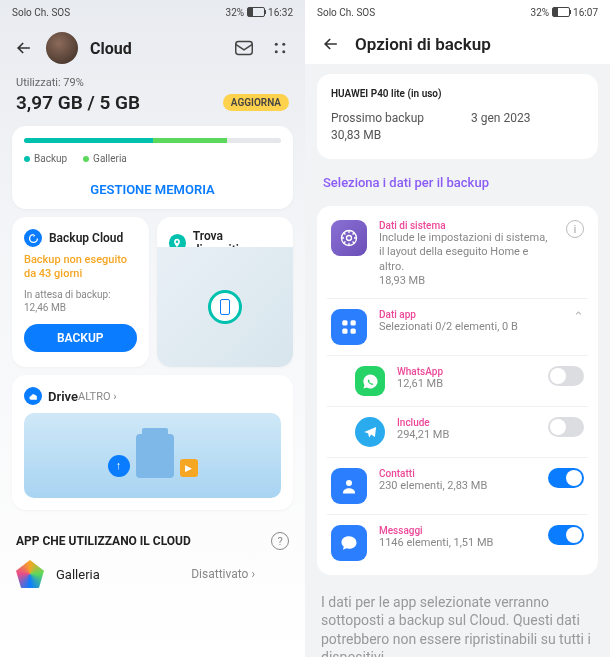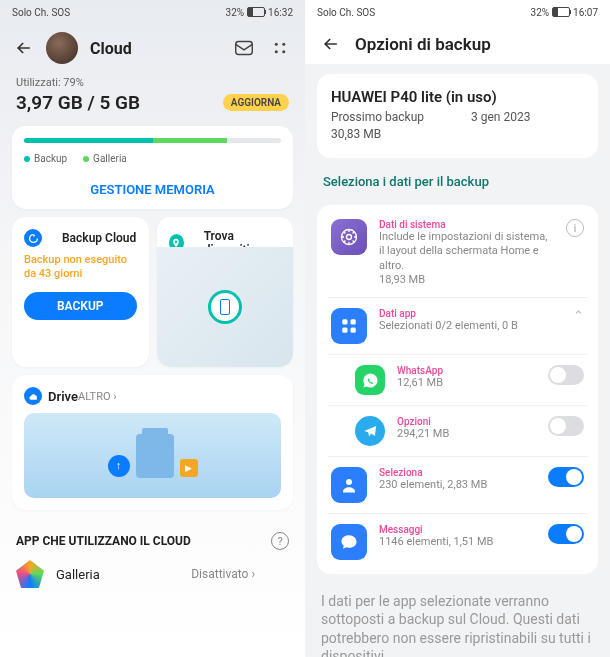--- a/index.html
+++ b/index.html
@@ -28,21 +28,21 @@
 .prog-seg1{background:#00c0ae;height:100%;width:50%}
 .prog-seg2{background:#5cd95c;height:100%;width:29%}
 .legend{display:flex;gap:16px;margin-top:10px;font-size:10px;color:#666}
 .legend-item{display:flex;align-items:center;gap:4px}
 .dot{width:6px;height:6px;border-radius:50%}
 .dot-teal{background:#00c0ae}
 .dot-green{background:#5cd95c}
 .manage-link{text-align:center;color:#0a7cff;font-size:13px;font-weight:600;margin-top:18px;cursor:pointer}
 .two-col{display:flex;gap:8px;margin:0 12px}
 .half-card{flex:1;background:#fff;border-radius:14px;padding:12px;box-shadow:0 1px 3px rgba(0,0,0,0.04);min-height:150px;position:relative;overflow:hidden}
-.half-title{display:flex;align-items:center;gap:20px;font-size:12px;font-weight:600;color:#222}
+.half-title{display:flex;align-items:center;gap:7px;font-size:12px;font-weight:600;color:#222}
 .circ-icon{width:18px;height:18px;border-radius:50%;display:flex;align-items:center;justify-content:center;font-size:10px;color:#fff}
 .backup-warn{color:#f5a623;font-size:11px;font-weight:500;margin-top:6px;line-height:1.3}
 .backup-wait{color:#888;font-size:10px;margin-top:6px;line-height:1.3}
 .backup-btn{background:#0a7cff;color:#fff;border:none;border-radius:16px;padding:7px 0;width:100%;font-size:12px;font-weight:600;margin-top:10px;cursor:pointer}
 .map-bg{position:absolute;inset:30px 0 0 0;background:linear-gradient(135deg,#e8f0f5,#d8e5ed);display:flex;align-items:center;justify-content:center}
 .phone-marker{width:34px;height:34px;border-radius:50%;background:#fff;border:3px solid #00c0ae;display:flex;align-items:center;justify-content:center}
 .phone-inner{width:10px;height:16px;border:1.5px solid #0a7cff;border-radius:2px}
 .drive-head{display:flex;align-items:center;justify-content:flex-start}
 .drive-title{display:flex;align-items:center;gap:6px;font-size:13px;font-weight:600;color:#222}
 .altro{font-size:11px;color:#888;cursor:pointer}
@@ -54,24 +54,24 @@
 .section-title{font-size:12px;font-weight:700;color:#222;padding:16px 16px 0}
 .help-icon{float:right;width:18px;height:18px;border:1.2px solid #888;border-radius:50%;display:flex;align-items:center;justify-content:center;font-size:11px;color:#888;margin-right:16px;margin-top:14px}
 .app-row{display:flex;align-items:center;padding:12px 16px;gap:12px}
 .galleria-icon{width:28px;height:28px;background:conic-gradient(#f5a623,#5cd95c,#0a7cff,#e84d8a,#f5a623);border-radius:6px;clip-path:polygon(50% 0%,100% 38%,82% 100%,18% 100%,0% 38%)}
 .app-name{flex:1;font-size:13px;color:#222}
 .app-status{font-size:12px;color:#888}
 
 .r-header{display:flex;align-items:center;padding:10px 16px;gap:14px;background:#fff}
 .r-title{font-size:17px;font-weight:600;color:#222}
 .r-card{background:#fff;margin:10px 12px;border-radius:14px;padding:14px}
-.device-name{font-size:15px;font-weight:600;color:#222;margin-bottom:4px}
+.device-name{font-size:10px;font-weight:600;color:#222;margin-bottom:12px}
 .kv-row{display:flex;font-size:12px;color:#555;margin-bottom:3px}
 .kv-label{width:140px}
-.sel-title{font-size:13px;font-weight:500;color:#0f766e;padding:6px 18px}
+.sel-title{font-size:13px;font-weight:500;color:#8b5cf6;padding:6px 18px}
 .data-row{display:flex;align-items:flex-start;padding:10px 4px;gap:12px}
 .data-row+.data-row{border-top:1px solid #f0f0f0}
 .app-icon{width:36px;height:36px;border-radius:9px;display:flex;align-items:center;justify-content:center;flex-shrink:0;color:#fff}
 .app-icon.sub{width:30px;height:30px;margin-left:24px}
 .icon-sys{background:linear-gradient(135deg,#8a6fd4,#6b4fb8)}
 .icon-apps{background:#2b7fff}
 .icon-wa{background:#25d366}
 .icon-tg{background:#2aabee}
 .icon-contacts{background:#2b7fff}
 .icon-msg{background:#2b7fff}
@@ -162,20 +162,21 @@
       <div class="half-title">
         <span class="circ-icon" style="background:#0a7cff">
           <svg width="11" height="11" viewBox="0 0 24 24" fill="#fff">
               <path d="M12 2a10 10 0 1 0 10 10h-3a7 7 0 1 1-7-7V2z"></path>
               <path d="M12 2v7l4-3.5z"></path>
             </svg>
         </span>
         <span>Backup Cloud</span>
       </div>
       <div class="backup-warn">Backup non eseguito da 43 giorni</div>
+      <div class="backup-wait">In attesa di backup: 12,46 MB</div>
       <button class="backup-btn">BACKUP</button>
     </div>
     <div class="half-card">
       <div class="half-title">
         <span class="circ-icon" style="background:#00c0ae">
           <svg width="10" height="10" viewBox="0 0 24 24" fill="#fff">
               <path d="M12 2C8 2 5 5 5 9c0 5 7 13 7 13s7-8 7-13c0-4-3-7-7-7zm0 10a3 3 0 1 1 0-6 3 3 0 0 1 0 6z"></path>
             </svg>
         </span>
         <span>Trova dispositivo</span>
@@ -256,21 +257,21 @@
     <div class="data-row">
       <div class="app-icon icon-sys">
         <svg width="20" height="20" viewBox="0 0 24 24" fill="none" stroke="#fff" stroke-width="1.6">
             <circle cx="12" cy="12" r="3"></circle>
             <circle cx="12" cy="12" r="9"></circle>
             <path d="M12 3v3M12 18v3M3 12h3M18 12h3M5.6 5.6l2.1 2.1M16.3 16.3l2.1 2.1M5.6 18.4l2.1-2.1M16.3 7.7l2.1-2.1"></path>
           </svg>
       </div>
       <div class="data-info">
         <div class="data-title">Dati di sistema</div>
-        <div class="data-sub">Include le impostazioni di sistema, il layout della schermata Home e altro.</div>
+        <div class="data-sub">Include le impostazioni di sistema, il layout della eseguito Home e altro.</div>
         <div class="data-sub">18,93 MB</div>
       </div>
       <div class="row-right">
           <div class="info-circ">i</div>
         </div>
     </div>
 
     <div class="data-row">
       <div class="app-icon icon-apps">
         <svg width="18" height="18" viewBox="0 0 24 24" fill="#fff">
@@ -304,37 +305,37 @@
         </div>
     </div>
 
     <div class="data-row">
       <div class="app-icon sub icon-tg" style="border-radius:50%">
         <svg width="15" height="15" viewBox="0 0 24 24" fill="#fff">
             <path d="M21 3L2 11l6 2 2 7 3-5 6 4 2-16z"></path>
           </svg>
       </div>
       <div class="data-info">
-        <div class="data-title">Opzioni</div>
+        <div class="data-title">Include</div>
         <div class="data-sub">294,21 MB</div>
       </div>
       <div class="row-right">
           <div class="toggle off"></div>
         </div>
     </div>
 
     <div class="data-row">
       <div class="app-icon icon-contacts">
         <svg width="18" height="18" viewBox="0 0 24 24" fill="#fff">
             <circle cx="12" cy="8" r="4"></circle>
             <path d="M4 21c0-4 4-6 8-6s8 2 8 6v1H4v-1z"></path>
           </svg>
       </div>
       <div class="data-info">
-        <div class="data-title">Seleziona</div>
+        <div class="data-title">Contatti</div>
         <div class="data-sub">230 elementi, 2,83 MB</div>
       </div>
       <div class="row-right">
           <div class="toggle on"></div>
         </div>
     </div>
 
     <div class="data-row">
       <div class="app-icon icon-msg">
         <svg width="18" height="18" viewBox="0 0 24 24" fill="#fff">

